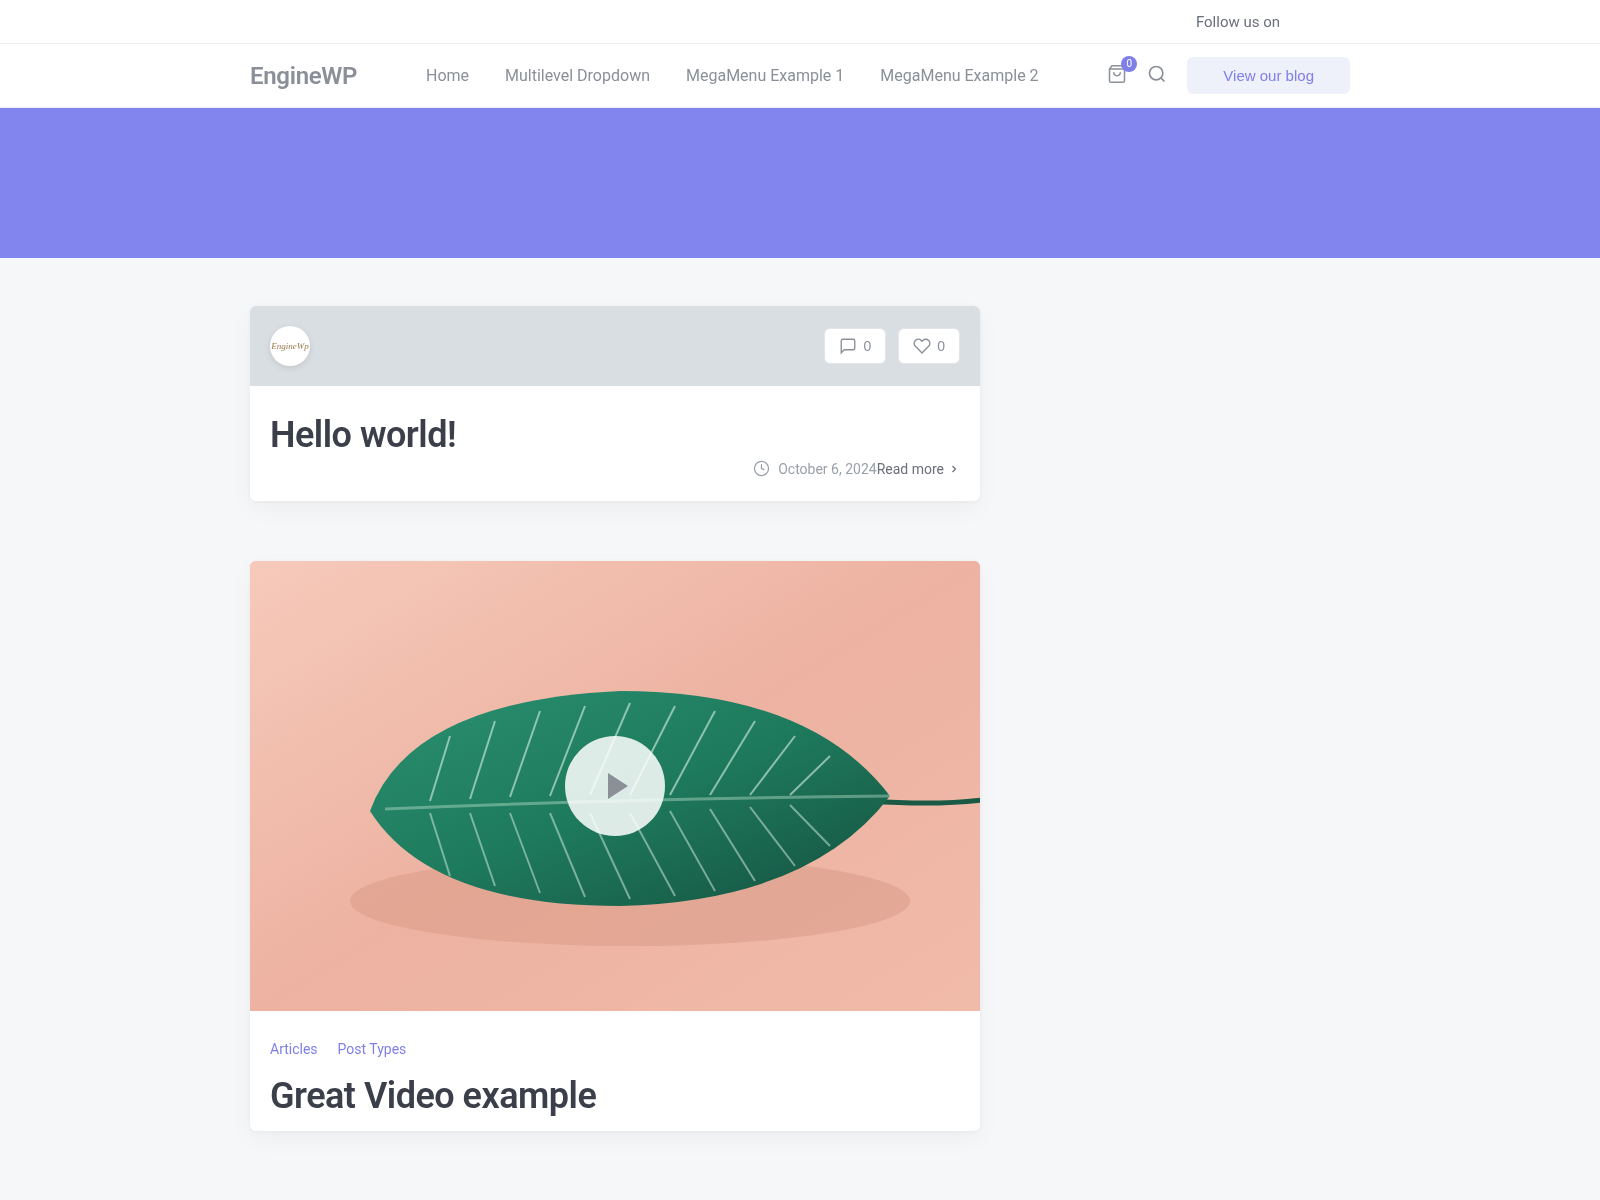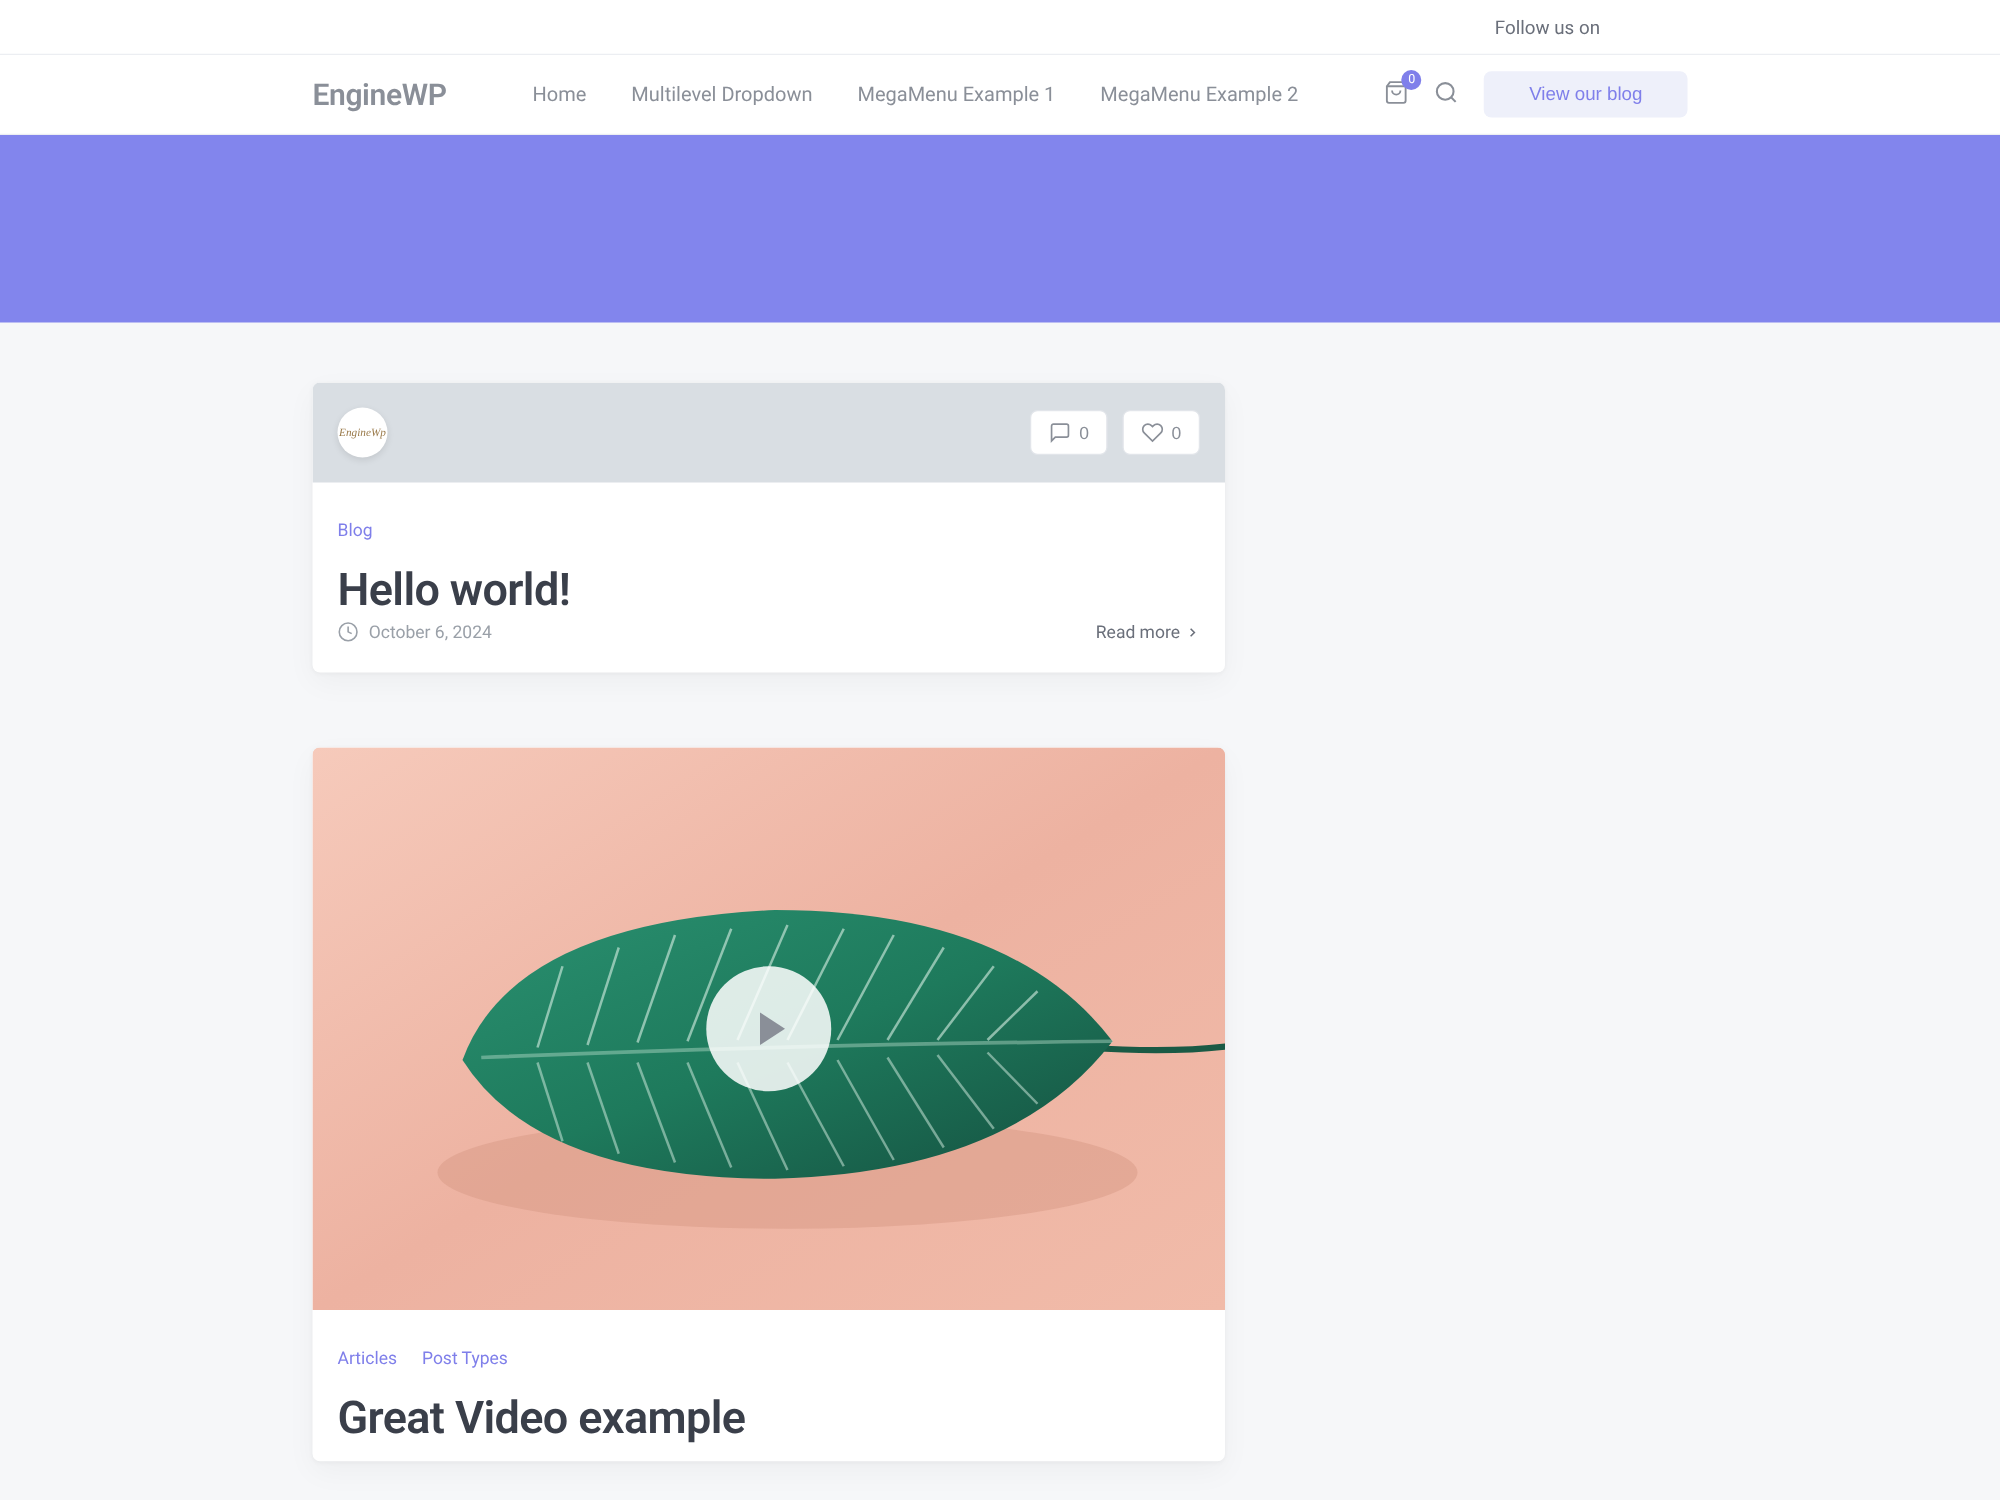--- a/index.html
+++ b/index.html
@@ -177,21 +177,21 @@
       letter-spacing: -0.5px;
     }
     .post-excerpt {
       color: #9aa0a8;
       font-size: 17px;
       line-height: 1.6;
       margin-bottom: 32px;
     }
     .post-footer {
       display: flex;
-      justify-content: space-between;
+      justify-content: flex-end;
       align-items: center;
     }
     .post-date {
       display: flex;
       align-items: center;
       gap: 8px;
       color: #9aa0a8;
       font-size: 14px;
     }
     .read-more {
@@ -292,23 +292,20 @@
           </button>
           <button class="meta-btn">
             <svg width="18" height="18" viewBox="0 0 24 24" fill="none" stroke="currentColor" stroke-width="1.8">
               <path d="M20.84 4.61a5.5 5.5 0 0 0-7.78 0L12 5.67l-1.06-1.06a5.5 5.5 0 0 0-7.78 7.78l1.06 1.06L12 21.23l7.78-7.78 1.06-1.06a5.5 5.5 0 0 0 0-7.78z"></path>
             </svg>
             <span>0</span>
           </button>
         </div>
       </div>
       <div class="post-body">
-        <div>
-          <a class="post-category">Blog</a>
-        </div>
         <h2 class="post-title">Hello world!</h2>
         <div class="post-footer">
           <div class="post-date">
             <svg width="17" height="17" viewBox="0 0 24 24" fill="none" stroke="currentColor" stroke-width="1.8">
               <circle cx="12" cy="12" r="10"></circle>
               <polyline points="12 6 12 12 16 14"></polyline>
             </svg>
             <span>October 6, 2024</span>
           </div>
           <a class="read-more">

